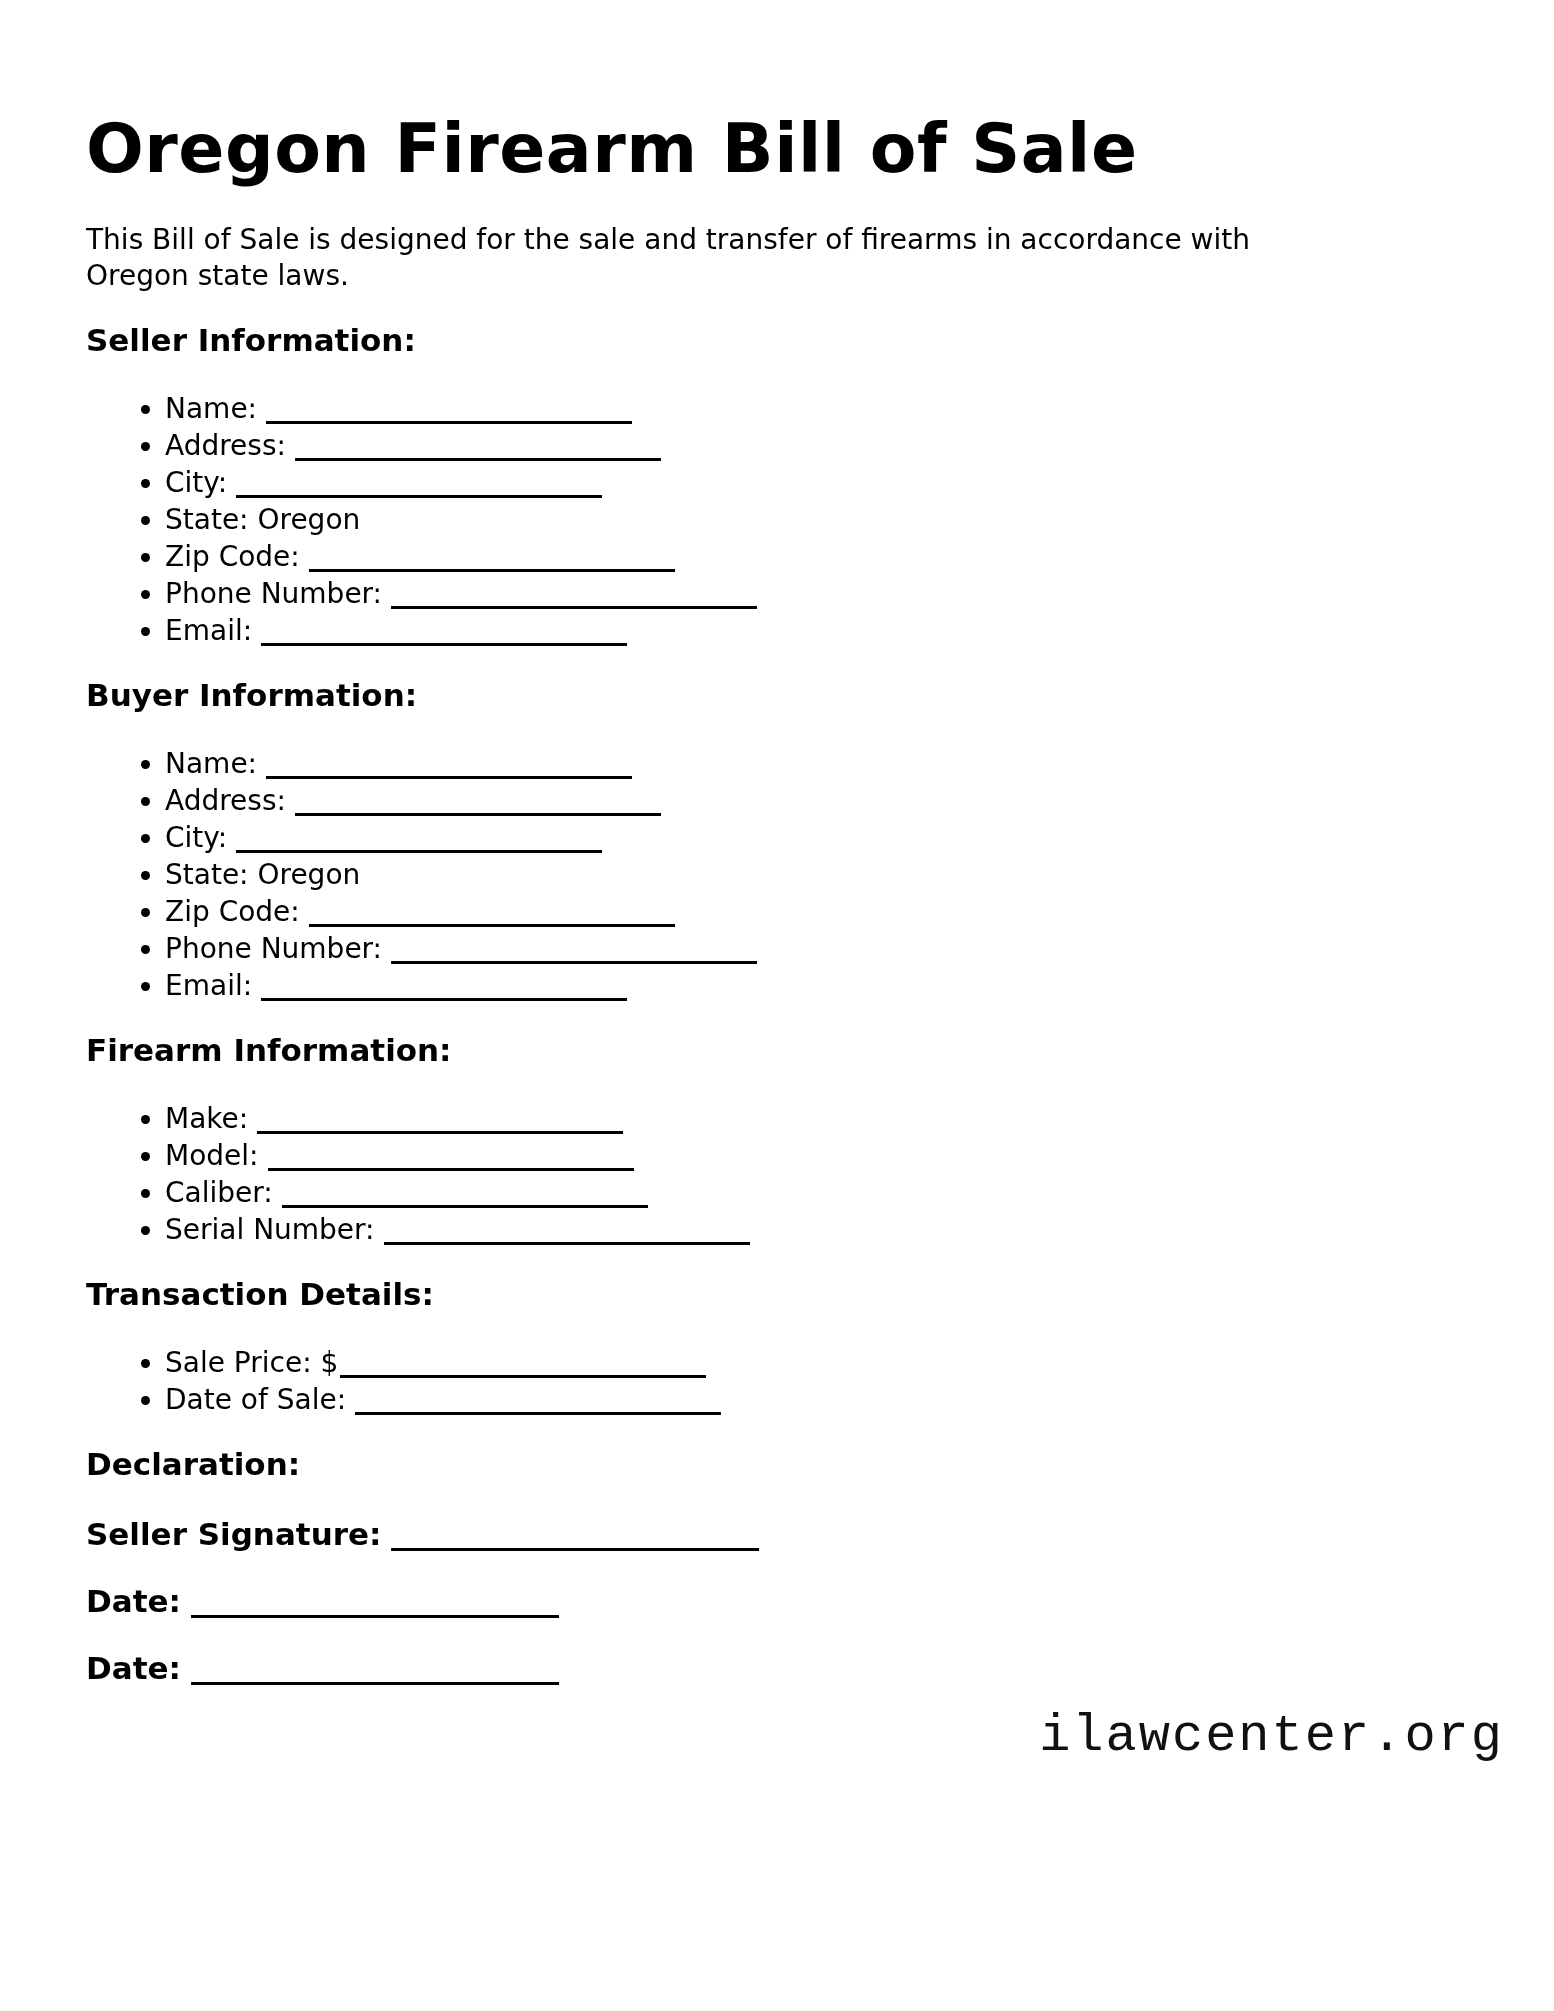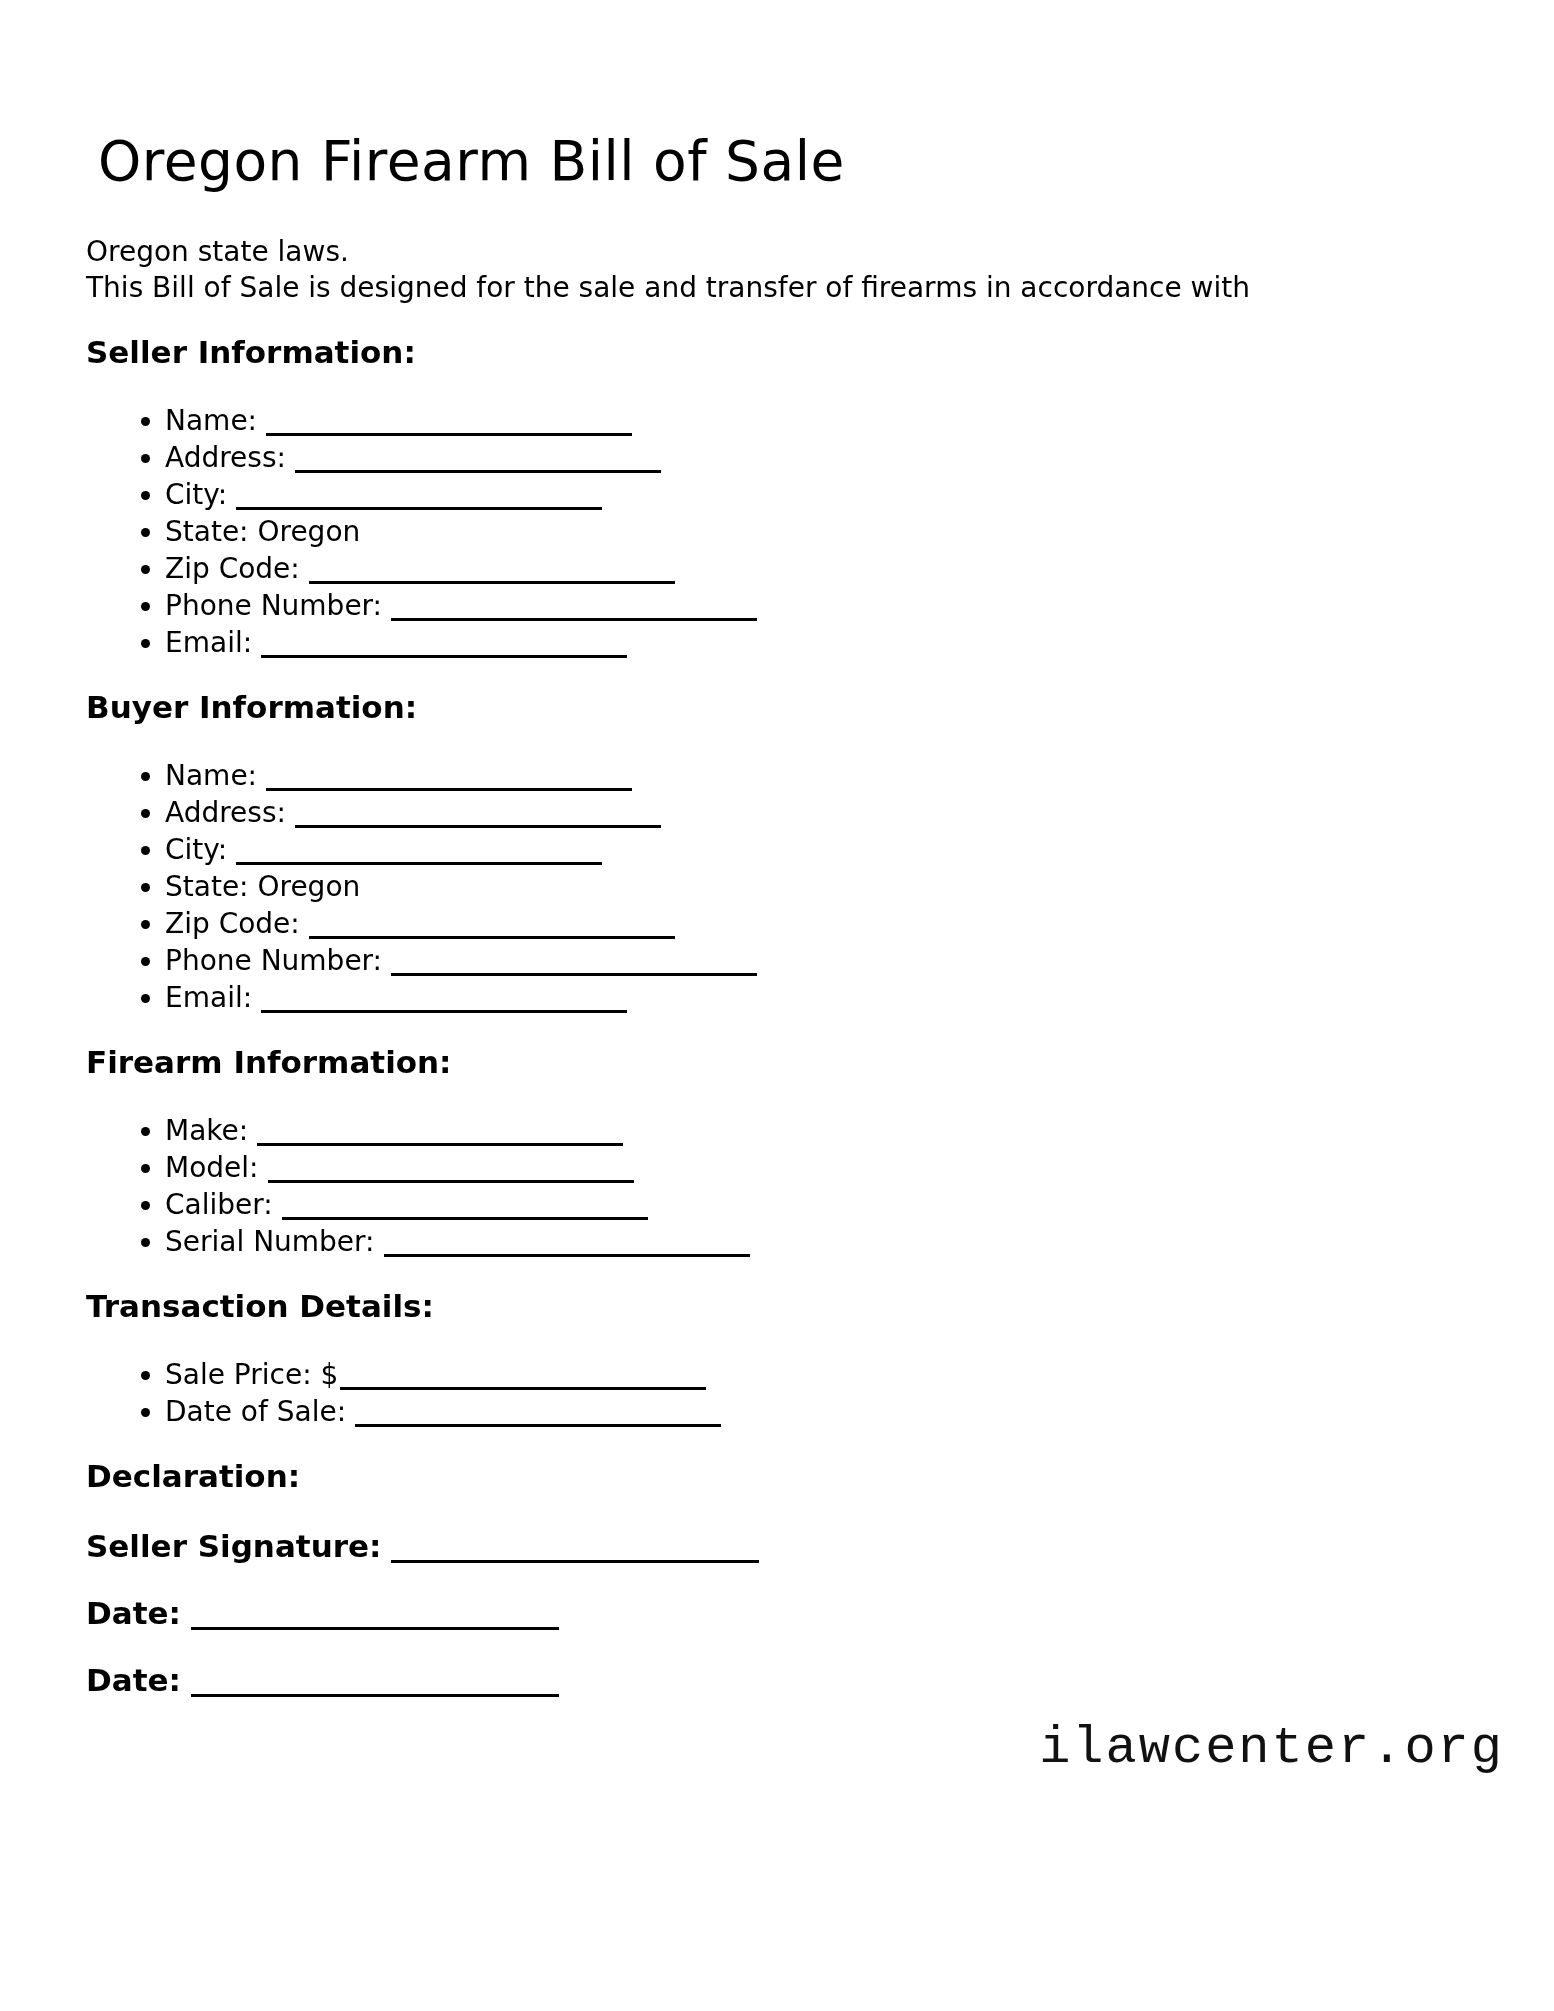--- a/index.html
+++ b/index.html
@@ -4,21 +4,21 @@
 <style>
   html,body{margin:0;padding:0;}
   body{
     width:1554px;height:2011px;
     background:#ffffff;color:#000000;
     font-family:"DejaVu Sans","Liberation Sans",sans-serif;
     overflow:hidden;
   }
   .page{padding:116px 50px 0 86px;box-sizing:border-box;width:1554px;height:2011px;}
   .doc-title{
-    font-size:55px;line-height:66px;font-weight:normal;margin:12px;letter-spacing:0.5px;
+    font-size:68px;line-height:66px;font-weight:bold;margin:0;letter-spacing:0.5px;
   }
   .intro{margin-top:40px;font-size:28px;line-height:36px;}
   .section-heading{
     font-size:31px;line-height:40px;font-weight:bold;margin:26px 0 0 0;
   }
   ul.field-list{
     margin:30px 0 0 0;padding:0 0 0 79px;list-style:disc outside;
   }
   ul.field-list li{font-size:28px;line-height:37px;}
   .blank{
@@ -38,22 +38,22 @@
   }
 </style>
 </head>
 <body>
 
 <div class="page">
 
   <h1 class="doc-title">Oregon Firearm Bill of Sale</h1>
 
   <div class="intro">
+    <div>This Bill of Sale is designed for the sale and transfer of firearms in accordance with</div>
     <div>Oregon state laws.</div>
-    <div>This Bill of Sale is designed for the sale and transfer of firearms in accordance with</div>
   </div>
 
   <h2 class="section-heading">Seller Information:</h2>
   <ul class="field-list">
     <li><span>Name:</span><span class="blank"></span></li>
     <li><span>Address:</span><span class="blank"></span></li>
     <li><span>City:</span><span class="blank"></span></li>
     <li><span>State: Oregon</span></li>
     <li><span>Zip Code:</span><span class="blank"></span></li>
     <li><span>Phone Number:</span><span class="blank"></span></li>

